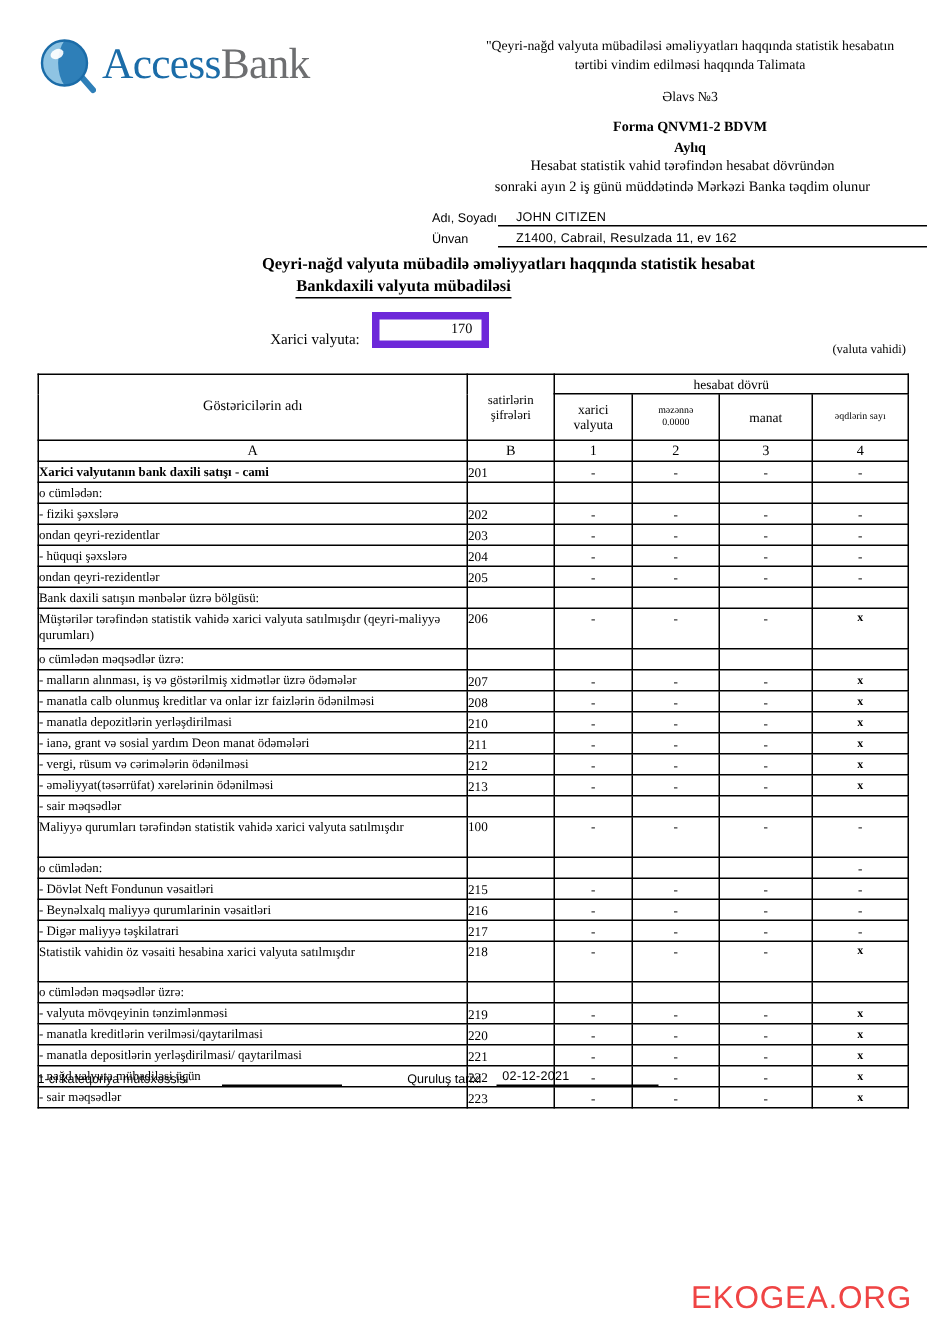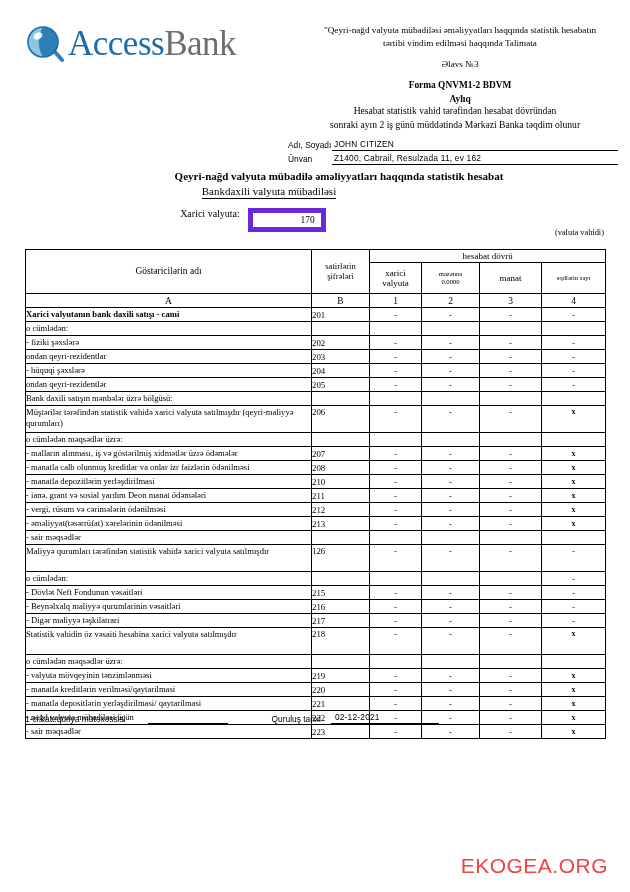--- a/index.html
+++ b/index.html
@@ -30,21 +30,21 @@
     gap: 4px;
   }
   .logo-mark {
     width: 42px;
     height: 42px;
     position: relative;
     flex: none;
   }
   .logo-text {
     font-family: "Liberation Serif", serif;
-    font-size: 35px;
+    font-size: 29px;
     letter-spacing: -0.5px;
     line-height: 1;
     white-space: nowrap;
   }
   .logo-access { color: #1b6ca8; }
   .logo-bank { color: #6d6e70; }
 
   .hdr-right {
     position: absolute;
     left: 290px;
@@ -96,21 +96,21 @@
     margin-bottom: 2px;
   }
   .ident-label {
     width: 44px;
     flex: none;
     padding-bottom: 1px;
   }
   .ident-value {
     flex: 1;
     border-bottom: 1px solid #000;
-    padding: 0 0 1px 2px;
+    padding: 0 0 1px 12px;
     letter-spacing: 0.2px;
   }
 
   
   .doc-title {
     position: absolute;
     left: 0;
     top: 170px;
     width: 630px;
     text-align: center;
@@ -118,36 +118,36 @@
     font-weight: bold;
     padding-left: 24px;
   }
   .doc-subtitle {
     position: absolute;
     left: 0;
     top: 185px;
     width: 538px;
     text-align: center;
     font-size: 11px;
-    font-weight: normal;
+    font-weight: bold;
   }
   .doc-subtitle span {
     border-bottom: 1.5px solid #000;
     padding-bottom: 1px;
   }
 
   
   .cur-row {
     position: absolute;
     left: 0;
     top: 208px;
     width: 506px;
     display: flex;
     justify-content: center;
-    align-items: flex-start;
+    align-items: flex-end;
     gap: 8px;
     font-size: 10px;
   }
   .cur-box {
     width: 62px;
     height: 14px;
     border: 5px solid #6d28d9;
     text-align: right;
     padding-right: 6px;
     line-height: 14px;
@@ -474,21 +474,21 @@
       <tr>
         <td class="name">- sair məqsədlər</td>
         <td class="num"></td>
         <td class="val"></td>
         <td class="val"></td>
         <td class="val"></td>
         <td class="val"></td>
       </tr>
       <tr class="tall">
         <td class="name">Maliyyə qurumları tərəfindən statistik vahidə xarici valyuta satılmışdır</td>
-        <td class="num">126</td>
+        <td class="num">100</td>
         <td class="val">-</td>
         <td class="val">-</td>
         <td class="val">-</td>
         <td class="val">-</td>
       </tr>
       <tr>
         <td class="name">o cümlədən:</td>
         <td class="num"></td>
         <td class="val"></td>
         <td class="val"></td>

